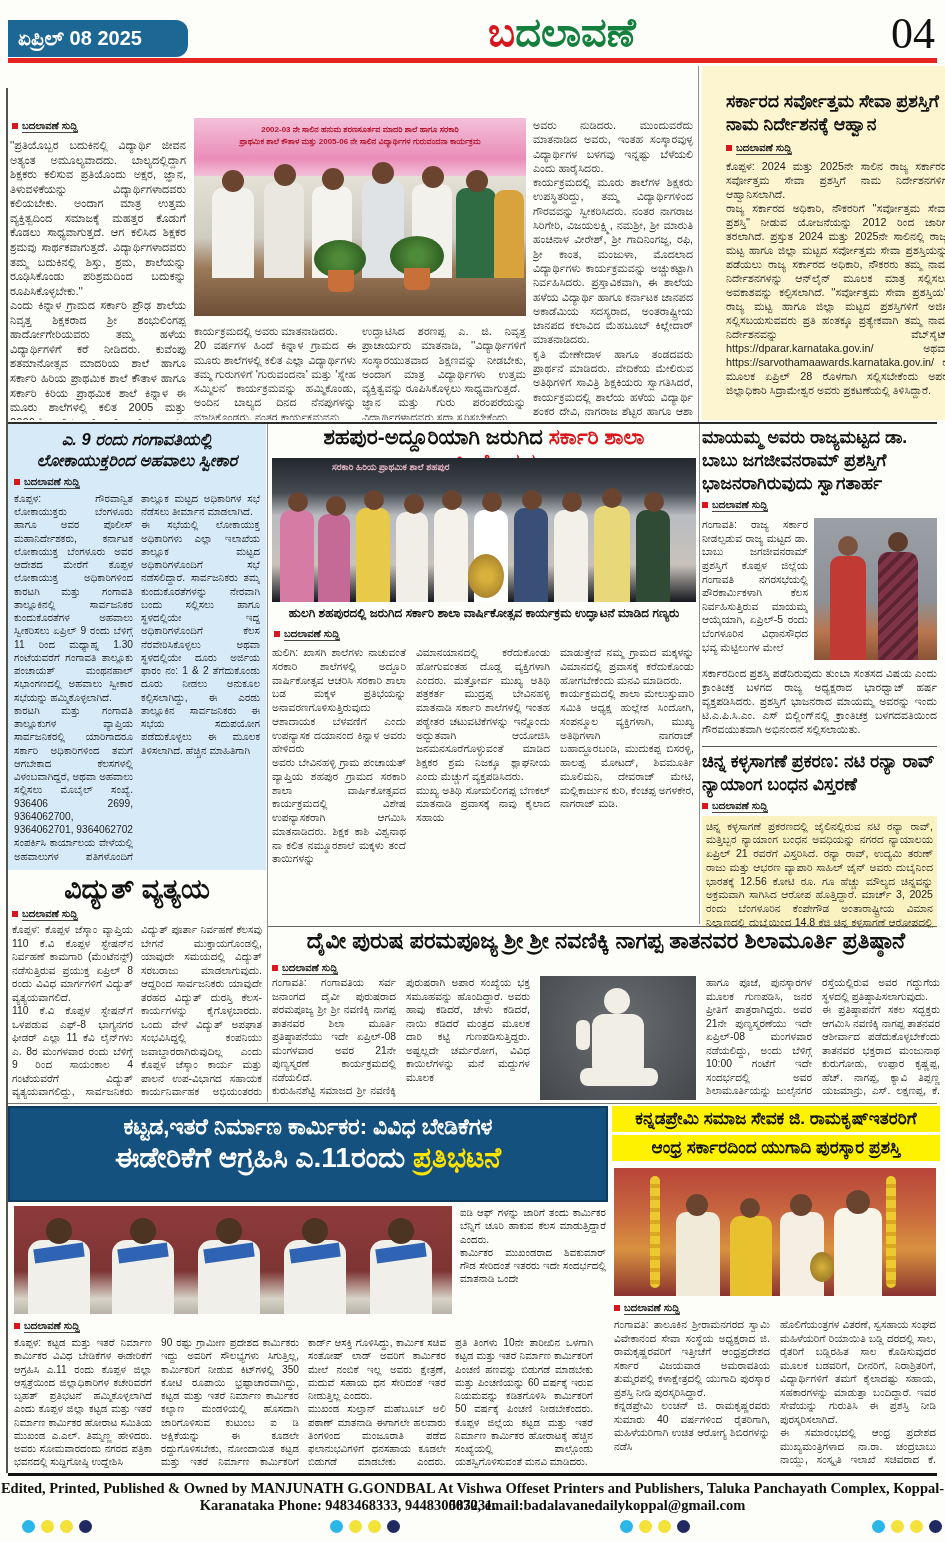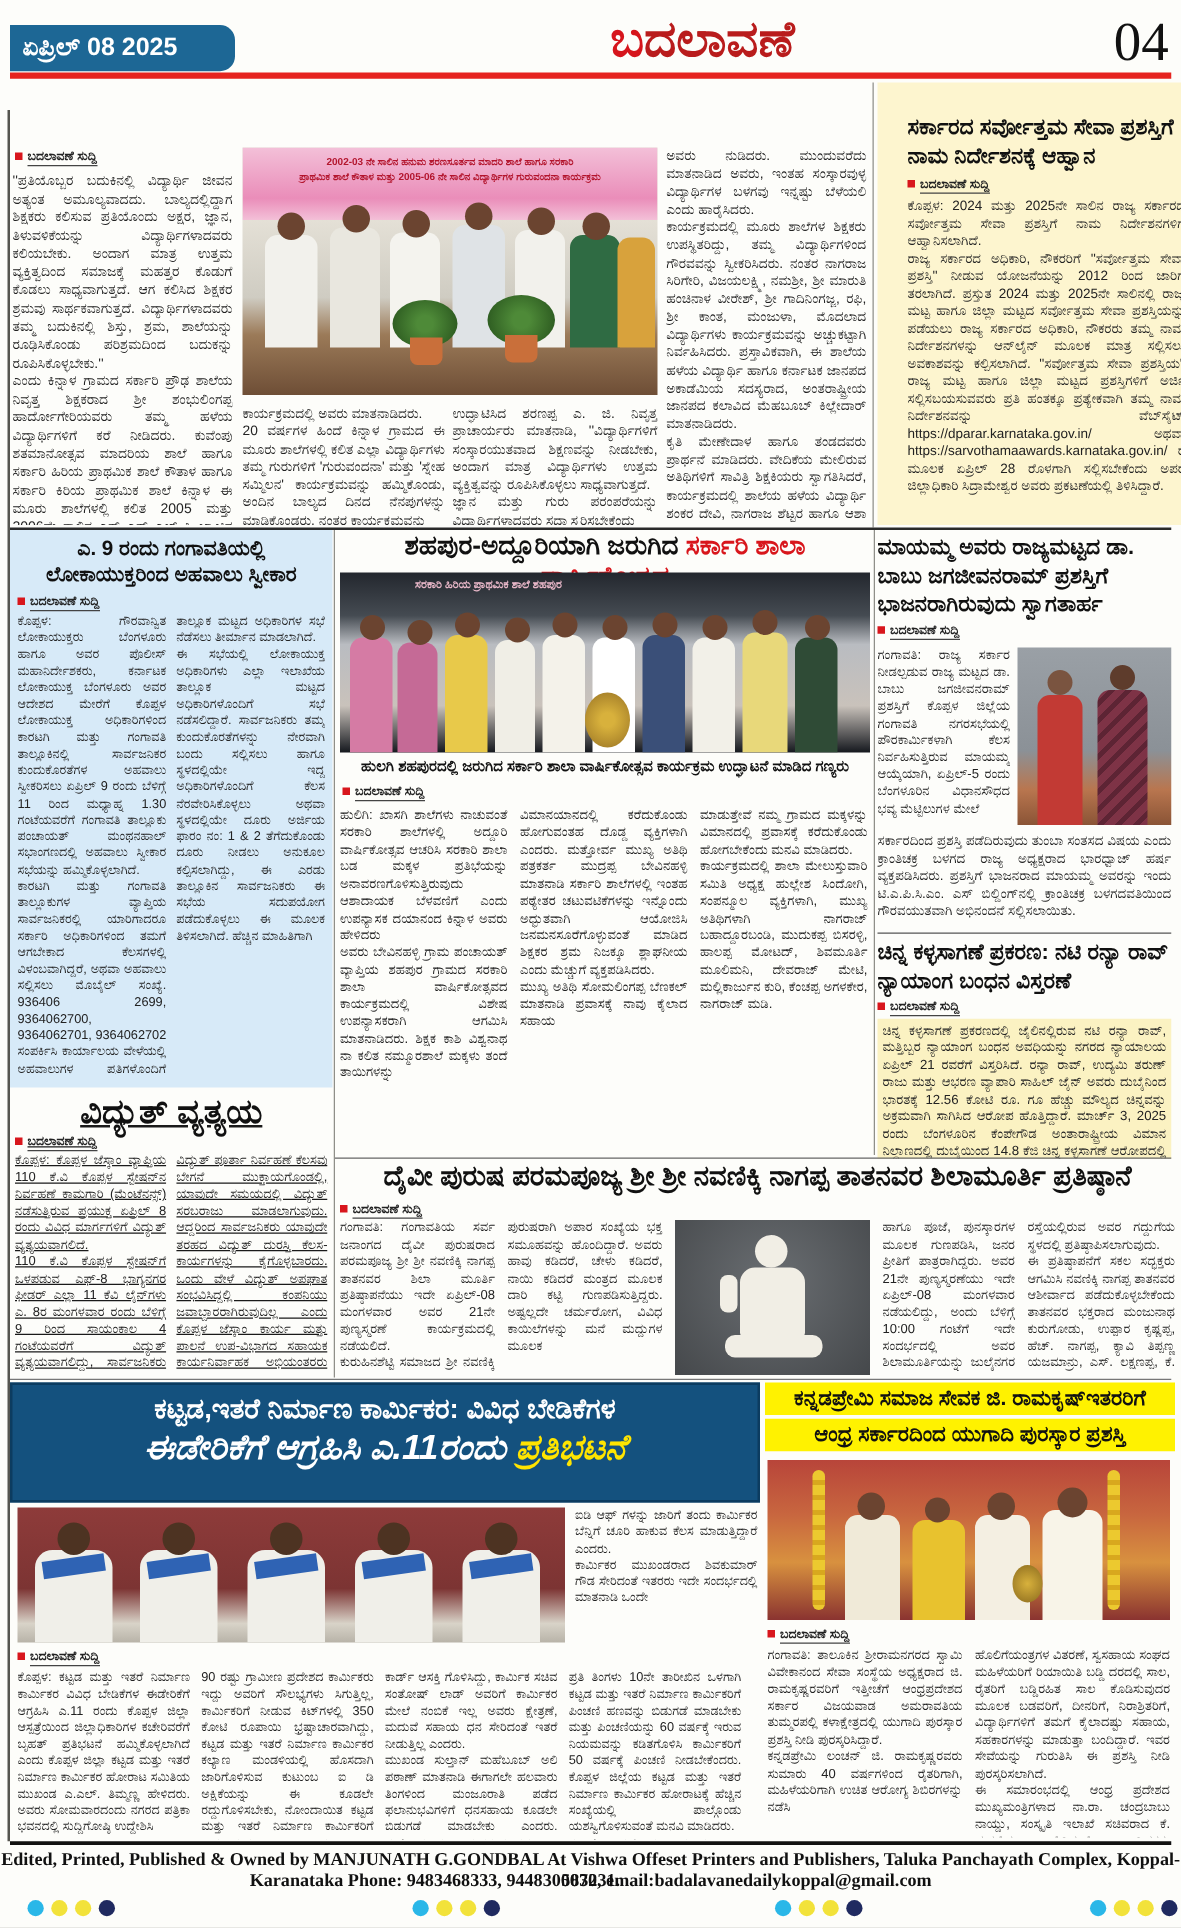--- a/index.html
+++ b/index.html
@@ -8,21 +8,21 @@
   .abs{position:absolute;}
   .j{text-align:justify;}
   .pre{white-space:pre-line;}
   .col{overflow:hidden;line-height:1.3;font-size:11px;color:#222;}
   .vline{position:absolute;width:1px;background:#8f8f89;}
   .hline{position:absolute;height:2px;background:#2a2a2a;}
   
   .datebox{left:8px;top:20px;width:180px;height:37px;background:#1d6795;border-radius:0 12px 12px 0;
            color:#fff;font-weight:bold;font-size:20px;line-height:37px;padding-left:10px;box-sizing:border-box;}
   .masthead{left:562px;top:10px;transform:translateX(-50%);font-size:40px;font-weight:bold;white-space:nowrap;}
-  .mh-red{color:#d6151c;} .mh-blue{color:#b91c1c;}
+  .mh-red{color:#d6151c;} .mh-blue{color:#15803d;}
   .pageno{right:10px;top:8px;font-family:"Liberation Serif","DejaVu Serif",serif;font-size:44px;color:#111;}
   .redrule{left:8px;top:58px;width:929px;height:5px;background:#e6241f;}
   
   .hl{font-weight:bold;color:#111;}
   .red-t{color:#d8161c;}
   .byline{font-size:10px;font-weight:bold;color:#222;}
   .byline .txt{border-bottom:1px solid #444;padding-bottom:1px;}
   .bysq{display:inline-block;width:6px;height:6px;background:#d8161c;margin-right:4px;}
   
   .photo{position:absolute;overflow:hidden;background:#b9b3a6;}
@@ -135,36 +135,36 @@
 
   <div class="abs" style="left:702px;top:750px;width:235px;height:172px;">
     <div class="hl" style="font-size:17.5px;line-height:1.3;">ಚಿನ್ನ ಕಳ್ಳಸಾಗಣೆ ಪ್ರಕರಣ: ನಟಿ ರನ್ಯಾ ರಾವ್ ನ್ಯಾಯಾಂಗ ಬಂಧನ ವಿಸ್ತರಣೆ</div>
     <div class="byline" style="margin-top:4px;">
       <span class="bysq"></span><span class="txt">ಬದಲಾವಣೆ ಸುದ್ದಿ</span>
     </div>
     <div class="col j goldbg" style="margin-top:4px;height:112px;font-size:10.6px;padding:4px;box-sizing:border-box;">ಚಿನ್ನ ಕಳ್ಳಸಾಗಣೆ ಪ್ರಕರಣದಲ್ಲಿ ಜೈಲಿನಲ್ಲಿರುವ ನಟಿ ರನ್ಯಾ ರಾವ್, ಮತ್ತಿಬ್ಬರ ನ್ಯಾಯಾಂಗ ಬಂಧನ ಅವಧಿಯನ್ನು ನಗರದ ನ್ಯಾಯಾಲಯ ಏಪ್ರಿಲ್ 21 ರವರೆಗೆ ವಿಸ್ತರಿಸಿದೆ. ರನ್ಯಾ ರಾವ್, ಉದ್ಯಮಿ ತರುಣ್ ರಾಜು ಮತ್ತು ಆಭರಣ ವ್ಯಾಪಾರಿ ಸಾಹಿಲ್ ಜೈನ್ ಅವರು ದುಬೈನಿಂದ ಭಾರತಕ್ಕೆ 12.56 ಕೋಟಿ ರೂ. ಗೂ ಹೆಚ್ಚು ಮೌಲ್ಯದ ಚಿನ್ನವನ್ನು ಅಕ್ರಮವಾಗಿ ಸಾಗಿಸಿದ ಆರೋಪ ಹೊತ್ತಿದ್ದಾರೆ. ಮಾರ್ಚ್ 3, 2025 ರಂದು ಬೆಂಗಳೂರಿನ ಕೆಂಪೇಗೌಡ ಅಂತಾರಾಷ್ಟ್ರೀಯ ವಿಮಾನ ನಿಲ್ದಾಣದಲ್ಲಿ ದುಬೈಯಿಂದ 14.8 ಕೆಜಿ ಚಿನ್ನ ಕಳ್ಳಸಾಗಣೆ ಆರೋಪದಲ್ಲಿ ನಟಿ ರನ್ಯಾ ರಾವ್ ಅವರನ್ನು ಬಂಧಿಸಿದ ನಂತರ ಪ್ರಕರಣ ಬೆಳಕಿಗೆ ಬಂದಿತ್ತು.</div>
   </div>
 
   <div class="abs bluebg" style="left:8px;top:424px;width:258px;height:446px;padding:5px 6px;box-sizing:border-box;">
-    <div class="hl" style="font-size:16.5px;text-align:center;line-height:1.3;">ಎ. 9 ರಂದು ಗಂಗಾವತಿಯಲ್ಲಿ ಲೋಕಾಯುಕ್ತರಿಂದ ಅಹವಾಲು ಸ್ವೀಕಾರ</div>
+    <div class="hl" style="font-size:16.5px;text-align:center;line-height:1.3;font-style:italic;">ಎ. 9 ರಂದು ಗಂಗಾವತಿಯಲ್ಲಿ ಲೋಕಾಯುಕ್ತರಿಂದ ಅಹವಾಲು ಸ್ವೀಕಾರ</div>
     <div class="byline" style="margin-top:4px;">
       <span class="bysq"></span><span class="txt">ಬದಲಾವಣೆ ಸುದ್ದಿ</span>
     </div>
     <div style="display:flex;gap:8px;margin-top:4px;">
       <div class="col j pre" style="width:119px;height:368px;font-size:10.2px;">ಕೊಪ್ಪಳ: ಗೌರವಾನ್ವಿತ ಲೋಕಾಯುಕ್ತರು ಬೆಂಗಳೂರು ಹಾಗೂ ಅವರ ಪೊಲೀಸ್ ಮಹಾನಿರ್ದೇಶಕರು, ಕರ್ನಾಟಕ ಲೋಕಾಯುಕ್ತ ಬೆಂಗಳೂರು ಅವರ ಆದೇಶದ ಮೇರೆಗೆ ಕೊಪ್ಪಳ ಲೋಕಾಯುಕ್ತ ಅಧಿಕಾರಿಗಳಿಂದ ಕಾರಟಗಿ ಮತ್ತು ಗಂಗಾವತಿ ತಾಲ್ಲೂಕಿನಲ್ಲಿ ಸಾರ್ವಜನಿಕರ ಕುಂದುಕೊರತೆಗಳ ಅಹವಾಲು ಸ್ವೀಕರಿಸಲು ಏಪ್ರಿಲ್ 9 ರಂದು ಬೆಳಿಗ್ಗೆ 11 ರಿಂದ ಮಧ್ಯಾಹ್ನ 1.30 ಗಂಟೆಯವರೆಗೆ ಗಂಗಾವತಿ ತಾಲ್ಲೂಕು ಪಂಚಾಯತ್ ಮಂಥನಹಾಲ್ ಸಭಾಂಗಣದಲ್ಲಿ ಅಹವಾಲು ಸ್ವೀಕಾರ ಸಭೆಯನ್ನು ಹಮ್ಮಿಕೊಳ್ಳಲಾಗಿದೆ.
 ಕಾರಟಗಿ ಮತ್ತು ಗಂಗಾವತಿ ತಾಲ್ಲೂಕುಗಳ ವ್ಯಾಪ್ತಿಯ ಸಾರ್ವಜನಿಕರಲ್ಲಿ ಯಾರಿಗಾದರೂ ಸರ್ಕಾರಿ ಅಧಿಕಾರಿಗಳಿಂದ ತಮಗೆ ಆಗಬೇಕಾದ ಕೆಲಸಗಳಲ್ಲಿ ವಿಳಂಬವಾಗಿದ್ದರೆ, ಅಥವಾ ಅಹವಾಲು ಸಲ್ಲಿಸಲು ಮೊಬೈಲ್ ಸಂಖ್ಯೆ. 936406 2699, 9364062700, 9364062701, 9364062702 ಸಂಪರ್ಕಿಸಿ ಕಾರ್ಯಾಲಯ ವೇಳೆಯಲ್ಲಿ ಅಹವಾಲುಗಳ ಪ್ರತಿಗಳೊಂದಿಗೆ ಆಗಮಿಸಲು ಕೋರಲಾಗಿದೆ.</div>
       <div class="col j pre" style="width:119px;height:368px;font-size:10.2px;">ತಾಲ್ಲೂಕ ಮಟ್ಟದ ಅಧಿಕಾರಿಗಳ ಸಭೆ ನೆಡೆಸಲು ತೀರ್ಮಾನ ಮಾಡಲಾಗಿದೆ.
 ಈ ಸಭೆಯಲ್ಲಿ ಲೋಕಾಯುಕ್ತ ಅಧಿಕಾರಿಗಳು ಎಲ್ಲಾ ಇಲಾಖೆಯ ತಾಲ್ಲೂಕ ಮಟ್ಟದ ಅಧಿಕಾರಿಗಳೊಂದಿಗೆ ಸಭೆ ನಡೆಸಲಿದ್ದಾರೆ. ಸಾರ್ವಜನಿಕರು ತಮ್ಮ ಕುಂದುಕೊರತೆಗಳನ್ನು ನೇರವಾಗಿ ಬಂದು ಸಲ್ಲಿಸಲು ಹಾಗೂ ಸ್ಥಳದಲ್ಲಿಯೇ ಇದ್ದ ಅಧಿಕಾರಿಗಳೊಂದಿಗೆ ಕೆಲಸ ನೆರವೇರಿಸಿಕೊಳ್ಳಲು ಅಥವಾ ಸ್ಥಳದಲ್ಲಿಯೇ ದೂರು ಅರ್ಜಿಯ ಫಾರಂ ನಂ: 1 &amp; 2 ತೆಗೆದುಕೊಂಡು ದೂರು ನೀಡಲು ಅನುಕೂಲ ಕಲ್ಪಿಸಲಾಗಿದ್ದು, ಈ ಎರಡು ತಾಲ್ಲೂಕಿನ ಸಾರ್ವಜನಿಕರು ಈ ಸಭೆಯ ಸದುಪಯೋಗ ಪಡೆದುಕೊಳ್ಳಲು ಈ ಮೂಲಕ ತಿಳಿಸಲಾಗಿದೆ. ಹೆಚ್ಚಿನ ಮಾಹಿತಿಗಾಗಿ</div>
     </div>
   </div>
 
   <div class="vline" style="left:267px;top:424px;height:678px;"></div>
   <div class="vline" style="left:699px;top:424px;height:500px;"></div>
 
-  <div class="abs" style="left:8px;top:874px;width:258px;height:228px;text-decoration:underline;">
+  <div class="abs" style="left:8px;top:874px;width:258px;height:228px;">
     <div class="hl" style="font-size:27px;text-align:center;">ವಿದ್ಯುತ್ ವ್ಯತ್ಯಯ</div>
     <div class="byline" style="margin-top:3px;margin-left:4px;">
       <span class="bysq"></span><span class="txt">ಬದಲಾವಣೆ ಸುದ್ದಿ</span>
     </div>
     <div style="display:flex;gap:8px;margin-top:3px;padding:0 4px;">
       <div class="col j pre" style="width:121px;height:178px;font-size:10.4px;">ಕೊಪ್ಪಳ: ಕೊಪ್ಪಳ ಜೆಸ್ಕಾಂ ವ್ಯಾಪ್ತಿಯ 110 ಕೆ.ವಿ ಕೊಪ್ಪಳ ಸ್ಟೇಷನ್‌ನ ನಿರ್ವಹಣೆ ಕಾಮಗಾರಿ (ಮೆಂಟೆನನ್ಸ್) ನಡೆಸುತ್ತಿರುವ ಪ್ರಯುಕ್ತ ಏಪ್ರಿಲ್ 8 ರಂದು ವಿವಿಧ ಮಾರ್ಗಗಳಿಗೆ ವಿದ್ಯುತ್ ವ್ಯತ್ಯಯವಾಗಲಿದೆ.
 110 ಕೆ.ವಿ ಕೊಪ್ಪಳ ಸ್ಟೇಷನ್‌ಗೆ ಒಳಪಡುವ ಎಫ್-8 ಭಾಗ್ಯನಗರ ಫೀಡರ್ ಎಲ್ಲಾ 11 ಕೆವಿ ಲೈನ್‌ಗಳು ಎ. 8ರ ಮಂಗಳವಾರ ರಂದು ಬೆಳಿಗ್ಗೆ 9 ರಿಂದ ಸಾಯಂಕಾಲ 4 ಗಂಟೆಯವರೆಗೆ ವಿದ್ಯುತ್ ವ್ಯತ್ಯಯವಾಗಲಿದ್ದು, ಸಾರ್ವಜನಿಕರು ಸಹಕರಿಸಬೇಕು.</div>
       <div class="col j pre" style="width:121px;height:178px;font-size:10.4px;">ವಿದ್ಯುತ್ ಪೂರ್ತಾ ನಿರ್ವಹಣೆ ಕೆಲಸವು ಬೇಗನೆ ಮುಕ್ತಾಯಗೊಂಡಲ್ಲಿ, ಯಾವುದೇ ಸಮಯದಲ್ಲಿ ವಿದ್ಯುತ್ ಸರಬರಾಜು ಮಾಡಲಾಗುವುದು. ಆದ್ದರಿಂದ ಸಾರ್ವಜನಿಕರು ಯಾವುದೇ ತರಹದ ವಿದ್ಯುತ್ ದುರಸ್ತಿ ಕೆಲಸ-ಕಾರ್ಯಗಳನ್ನು ಕೈಗೊಳ್ಳಬಾರದು. ಒಂದು ವೇಳೆ ವಿದ್ಯುತ್ ಅಪಘಾತ ಸಂಭವಿಸಿದ್ದಲ್ಲಿ ಕಂಪನಿಯು ಜವಾಬ್ದಾರರಾಗಿರುವುದಿಲ್ಲ ಎಂದು ಕೊಪ್ಪಳ ಜೆಸ್ಕಾಂ ಕಾರ್ಯ ಮತ್ತು ಪಾಲನೆ ಉಪ-ವಿಭಾಗದ ಸಹಾಯಕ ಕಾರ್ಯನಿರ್ವಾಹಕ ಅಭಿಯಂತರರು ಪ್ರಕಟಣೆಯಲ್ಲಿ ತಿಳಿಸಿದ್ದಾರೆ.</div>
     </div>
   </div>
@@ -233,21 +233,21 @@
       <div class="col j pre" style="width:118px;height:124px;font-size:10.4px;">ರಸ್ತೆಯಲ್ಲಿರುವ ಅವರ ಗದ್ದುಗೆಯ ಸ್ಥಳದಲ್ಲಿ ಪ್ರತಿಷ್ಠಾಪಿಸಲಾಗುವುದು.
 ಈ ಪ್ರತಿಷ್ಠಾಪನೆಗೆ ಸಕಲ ಸದ್ಭಕ್ತರು ಆಗಮಿಸಿ ನವಣಿಕ್ಕಿ ನಾಗಪ್ಪ ತಾತನವರ ಆಶೀರ್ವಾದ ಪಡೆದುಕೊಳ್ಳಬೇಕೆಂದು ತಾತನವರ ಭಕ್ತರಾದ ಮಂಜುನಾಥ ಕುರುಗೋಡು, ಉಪ್ಪಾರ ಕೃಷ್ಣಪ್ಪ, ಹೆಚ್. ನಾಗಪ್ಪ, ಕ್ಯಾವಿ ತಿಪ್ಪಣ್ಣ ಯಜಮಾನ್ರು, ಎಸ್. ಲಕ್ಷಣಪ್ಪ, ಕೆ. ಮಂಜುನಾಥ್, ಅ. ಶಿವಪ್ಪ ಇವರುಗಳು ಪ್ರಕಟಣೆಯಲ್ಲಿ ಕೋರಿದ್ದಾರೆ.</div>
     </div>
   </div>
 
   <div class="hline" style="left:8px;top:1103px;width:929px;height:1px;background:#777;"></div>
 
   <div class="abs" style="left:8px;top:1106px;width:600px;height:366px;">
     <div class="banner-blue" style="position:absolute;left:0;top:0;width:600px;height:96px;">
       <div style="font-size:22px;font-weight:bold;margin-top:6px;">ಕಟ್ಟಡ,ಇತರೆ ನಿರ್ಮಾಣ ಕಾರ್ಮಿಕರ: ವಿವಿಧ ಬೇಡಿಕೆಗಳ</div>
-      <div style="font-size:28px;font-weight:bold;margin-top:2px;font-style:italic;">
+      <div style="font-size:28px;font-weight:bold;margin-top:2px;">
         <span>ಈಡೇರಿಕೆಗೆ ಆಗ್ರಹಿಸಿ ಎ.11ರಂದು </span><span style="color:#ffe400;">ಪ್ರತಿಭಟನೆ</span>
       </div>
     </div>
     <div class="photo" style="left:6px;top:100px;width:438px;height:108px;background:linear-gradient(180deg,#8e3b3a 0,#7c3433 60%,#d8d3c8 86%,#b8b3a8 100%);">
       <div class="man" style="left:14px;"></div>
       <div class="man" style="left:98px;"></div>
       <div class="man" style="left:184px;"></div>
       <div class="man" style="left:270px;"></div>
       <div class="man" style="left:356px;"></div>
     </div>

